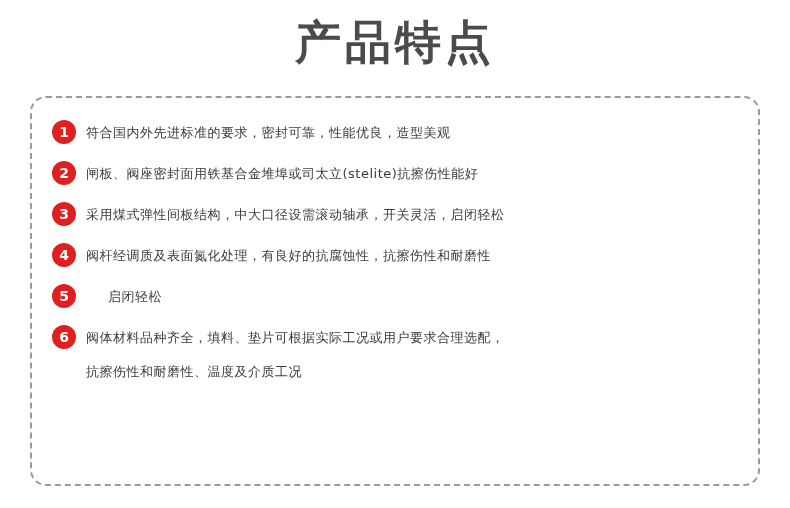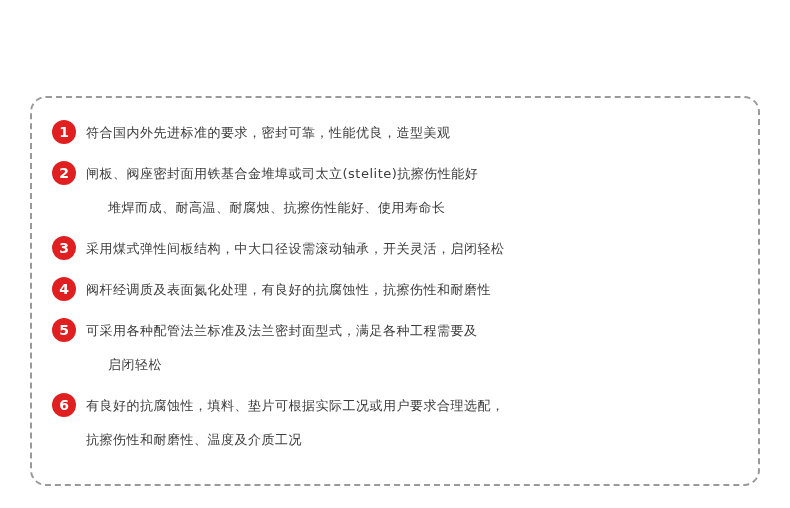--- a/index.html
+++ b/index.html
@@ -73,62 +73,61 @@
   }
   .text .line2.nopad {
     padding-left: 0;
   }
 </style>
 </head>
 <body>
 
 <div class="page">
 
+  <div class="title">产品特点</div>
 
   <div class="panel">
 
     <div class="item">
       <div class="badge">1</div>
       <div class="text">
         <span>符合国内外先进标准的要求，密封可靠，性能优良，造型美观</span>
       </div>
     </div>
 
     <div class="item">
       <div class="badge">2</div>
       <div class="text">
         <span>闸板、阀座密封面用铁基合金堆埠或司太立(stelite)抗擦伤性能好</span>
-        <span class="line2">堆焊而成、耐高温、耐腐烛、抗擦伤性能好、使用寿命长</span>
       </div>
     </div>
 
     <div class="item">
       <div class="badge">3</div>
       <div class="text">
         <span>采用煤式弹性间板结构，中大口径设需滚动轴承，开关灵活，启闭轻松</span>
       </div>
     </div>
 
     <div class="item">
       <div class="badge">4</div>
       <div class="text">
         <span>阀杆经调质及表面氮化处理，有良好的抗腐蚀性，抗擦伤性和耐磨性</span>
       </div>
     </div>
 
     <div class="item">
       <div class="badge">5</div>
       <div class="text">
-        <span>可采用各种配管法兰标准及法兰密封面型式，满足各种工程需要及</span>
         <span class="line2">启闭轻松</span>
       </div>
     </div>
 
     <div class="item">
       <div class="badge">6</div>
       <div class="text">
-        <span>有良好的抗腐蚀性，填料、垫片可根据实际工况或用户要求合理选配，</span>
+        <span>阀体材料品种齐全，填料、垫片可根据实际工况或用户要求合理选配，</span>
         <span class="line2 nopad">抗擦伤性和耐磨性、温度及介质工况</span>
       </div>
     </div>
 
   </div>
 </div>
 
 </body></html>

